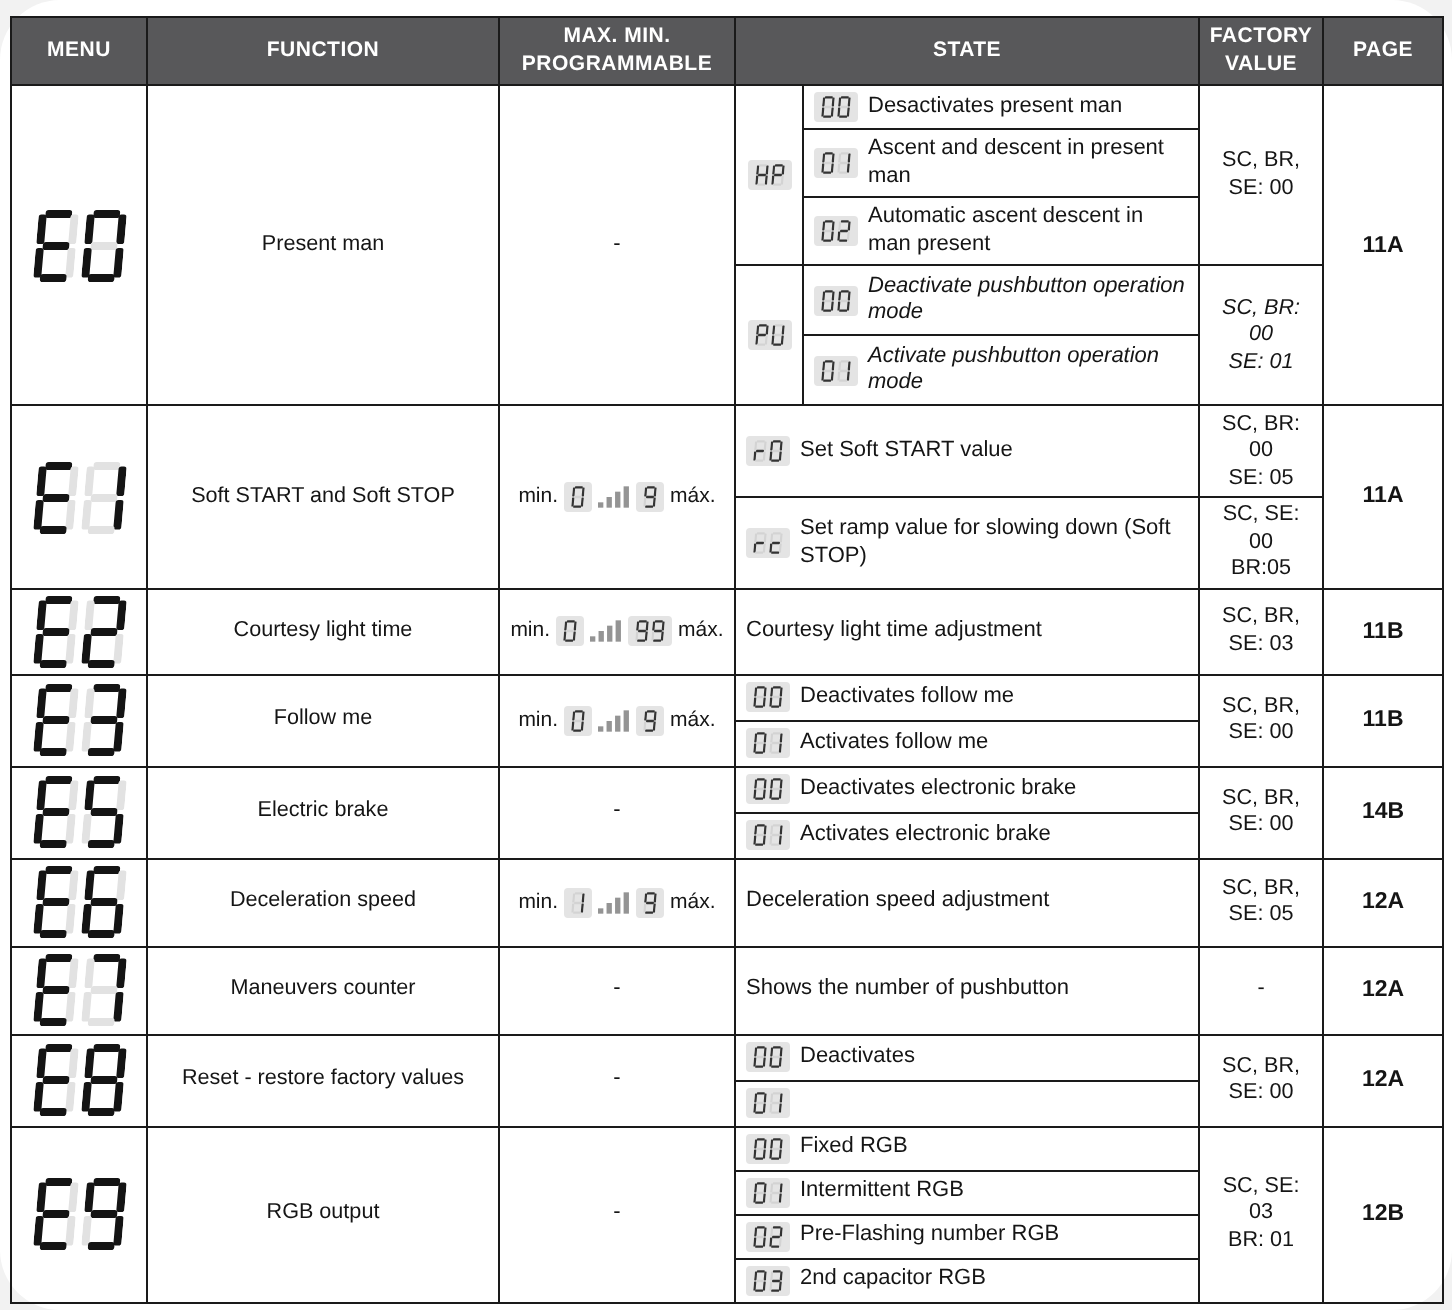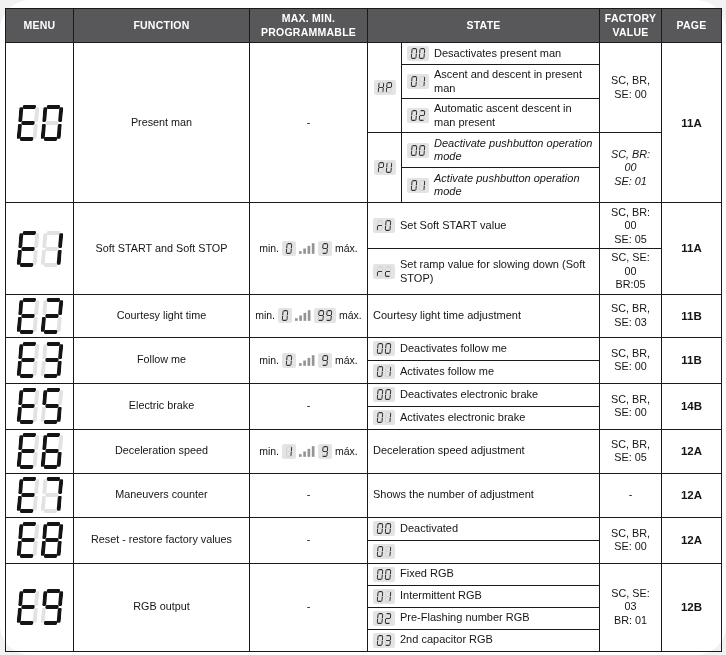--- a/index.html
+++ b/index.html
@@ -756,21 +756,21 @@
                 <rect x="0" y="9.5" width="2" height="7.4" rx="0.7" class="off"></rect>
                 <rect x="8" y="9.5" width="2" height="7.4" rx="0.7" class="on"></rect>
                 <rect x="1.7" y="16" width="6.6" height="2" rx="0.7" class="off"></rect>
               </svg>
             </span>
       </td>
       <td class="func-cell">Maneuvers counter</td>
       <td class="mm-cell">-</td>
       <td colspan="2" class="state-cell">
         <div class="state-inner">
-              <span class="state-text">Shows the number of adjustment</span>
+              <span class="state-text">Shows the number of pushbutton</span>
             </div>
       </td>
       <td class="factory-cell">-</td>
       <td class="page-cell">12A</td>
     </tr>
 
     <tr class="h23">
       <td rowspan="2" class="menu-cell">
         <span class="seg big">
               <svg class="seg-char" viewBox="0 0 10 18">
@@ -810,21 +810,21 @@
                 <svg class="seg-char" viewBox="0 0 10 18">
                   <rect x="1.7" y="0" width="6.6" height="2" rx="0.7" class="on"></rect>
                   <rect x="0" y="1.1" width="2" height="7.4" rx="0.7" class="on"></rect>
                   <rect x="8" y="1.1" width="2" height="7.4" rx="0.7" class="on"></rect>
                   <rect x="1.7" y="8" width="6.6" height="2" rx="0.7" class="off"></rect>
                   <rect x="0" y="9.5" width="2" height="7.4" rx="0.7" class="on"></rect>
                   <rect x="8" y="9.5" width="2" height="7.4" rx="0.7" class="on"></rect>
                   <rect x="1.7" y="16" width="6.6" height="2" rx="0.7" class="on"></rect>
                 </svg>
               </span>
-          <span class="state-text">Deactivated</span>
+          <span class="state-text">Deactivates</span>
         </div>
       </td>
       <td rowspan="2" class="factory-cell">SC, BR,
 SE: 00</td>
       <td rowspan="2" class="page-cell">12A</td>
     </tr>
     <tr class="h23">
       <td colspan="2" class="state-cell">
         <div class="state-inner">
           <span class="seg box">

